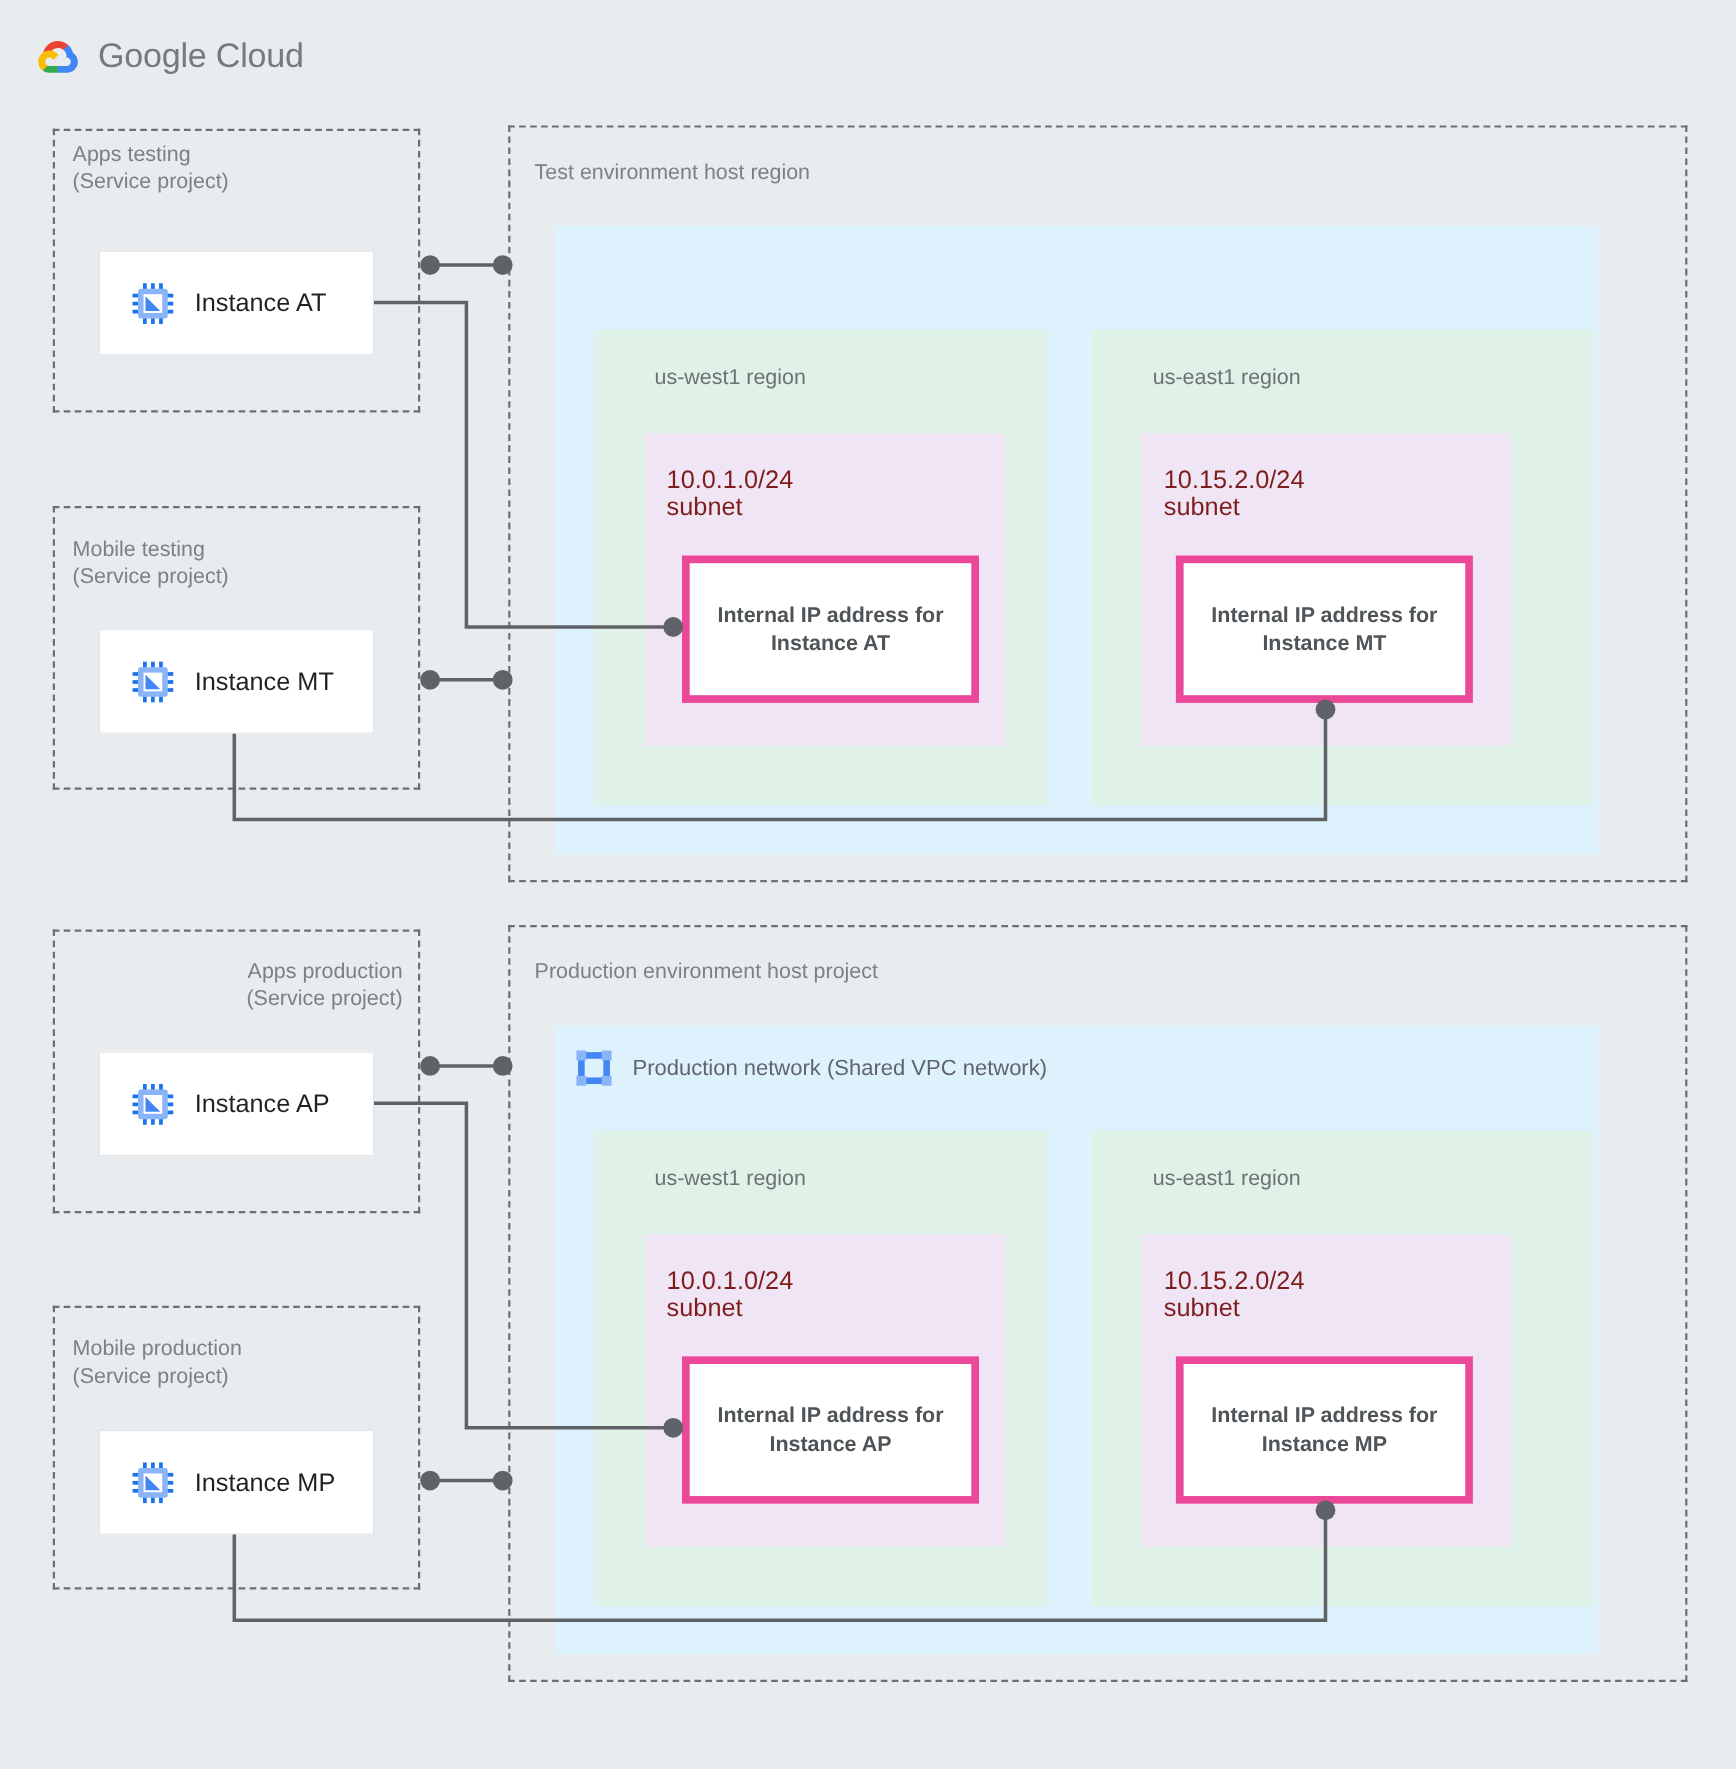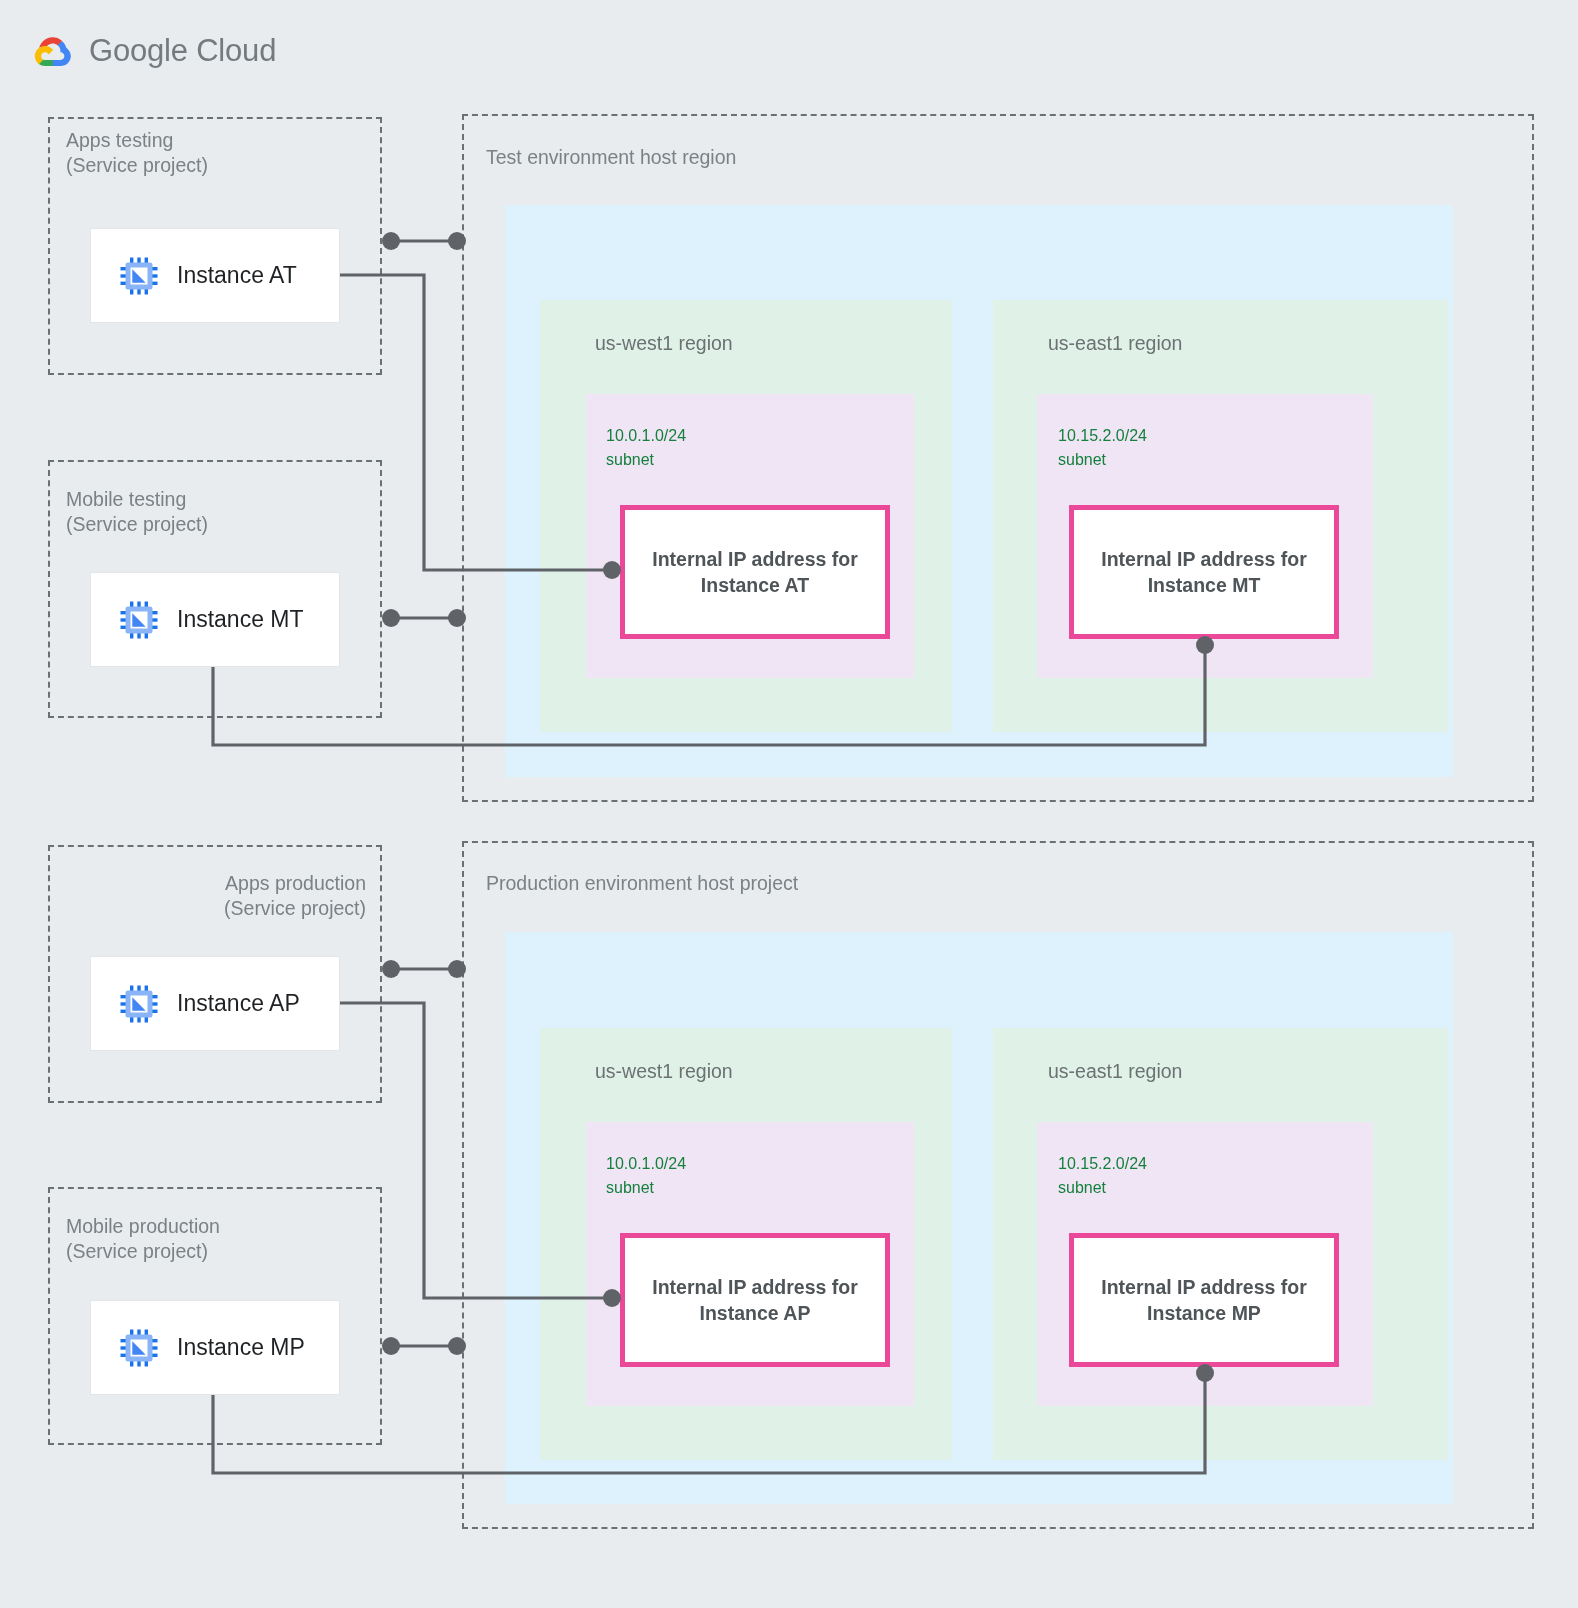--- a/index.html
+++ b/index.html
@@ -94,29 +94,29 @@
     white-space: nowrap;
     margin-left: 35px;
   }
   .subnet-box {
     position: absolute;
     background: #efe5f4;
     box-sizing: border-box;
   }
   .subnet-label {
     position: absolute;
-    font-size: 16px;
-    color: #15803d;
+    font-size: 23px;
+    color: #7f1d1d;
     line-height: 24px;
     white-space: pre-line;
   }
   .ip-card {
     position: absolute;
     background: #ffffff;
-    border: 5px solid #ec4899;
+    border: 7px solid #ec4899;
     box-sizing: border-box;
     display: flex;
     align-items: center;
     justify-content: center;
     text-align: center;
   }
   .ip-card .ip-text {
     font-size: 19.5px;
     font-weight: bold;
     color: #4e5457;
@@ -274,20 +274,33 @@
       <rect x="11.5" y="11.5" width="17" height="17" fill="#ffffff"></rect>
       <path d="M13.3 26.7 L13.3 13.3 L26.7 26.7 Z" fill="#4285f4"></path>
     </svg>
     <span class="inst-label">Instance MP</span>
   </div>
 
   <div class="dashed-box" style="left:462px; top:841px; width:1072px; height:688px;"></div>
   <div class="proj-label" style="left:486px; top:871px;">Production environment host project</div>
 
   <div class="vpc-box" style="left:505px; top:932px; width:948px; height:572px;"></div>
+  <div class="vpc-title" style="left:521px; top:952px;">
+    <svg width="38" height="38" viewBox="0 0 38 38">
+      <rect x="8" y="4.5" width="22" height="6" fill="#4285f4"></rect>
+      <rect x="8" y="27.5" width="22" height="6" fill="#4285f4"></rect>
+      <rect x="4.5" y="8" width="6" height="22" fill="#4285f4"></rect>
+      <rect x="27.5" y="8" width="6" height="22" fill="#4285f4"></rect>
+      <rect x="3" y="3" width="9" height="9" fill="#8ab4f8"></rect>
+      <rect x="26" y="3" width="9" height="9" fill="#8ab4f8"></rect>
+      <rect x="3" y="26" width="9" height="9" fill="#8ab4f8"></rect>
+      <rect x="26" y="26" width="9" height="9" fill="#8ab4f8"></rect>
+    </svg>
+    <span class="vpc-label">Production network (Shared VPC network)</span>
+  </div>
 
   <div class="region-box" style="left:540px; top:1028px; width:412px; height:432px;"></div>
   <div class="region-label" style="left:560px; top:1060px;">us-west1 region</div>
   <div class="subnet-box" style="left:586px; top:1122px; width:328px; height:284px;"></div>
   <div class="subnet-label" style="left:606px; top:1152px;">10.0.1.0/24
 subnet</div>
   <div class="ip-card" style="left:620px; top:1233px; width:270px; height:134px;">
     <span class="ip-text">Internal IP address for
 Instance AP</span>
   </div>

